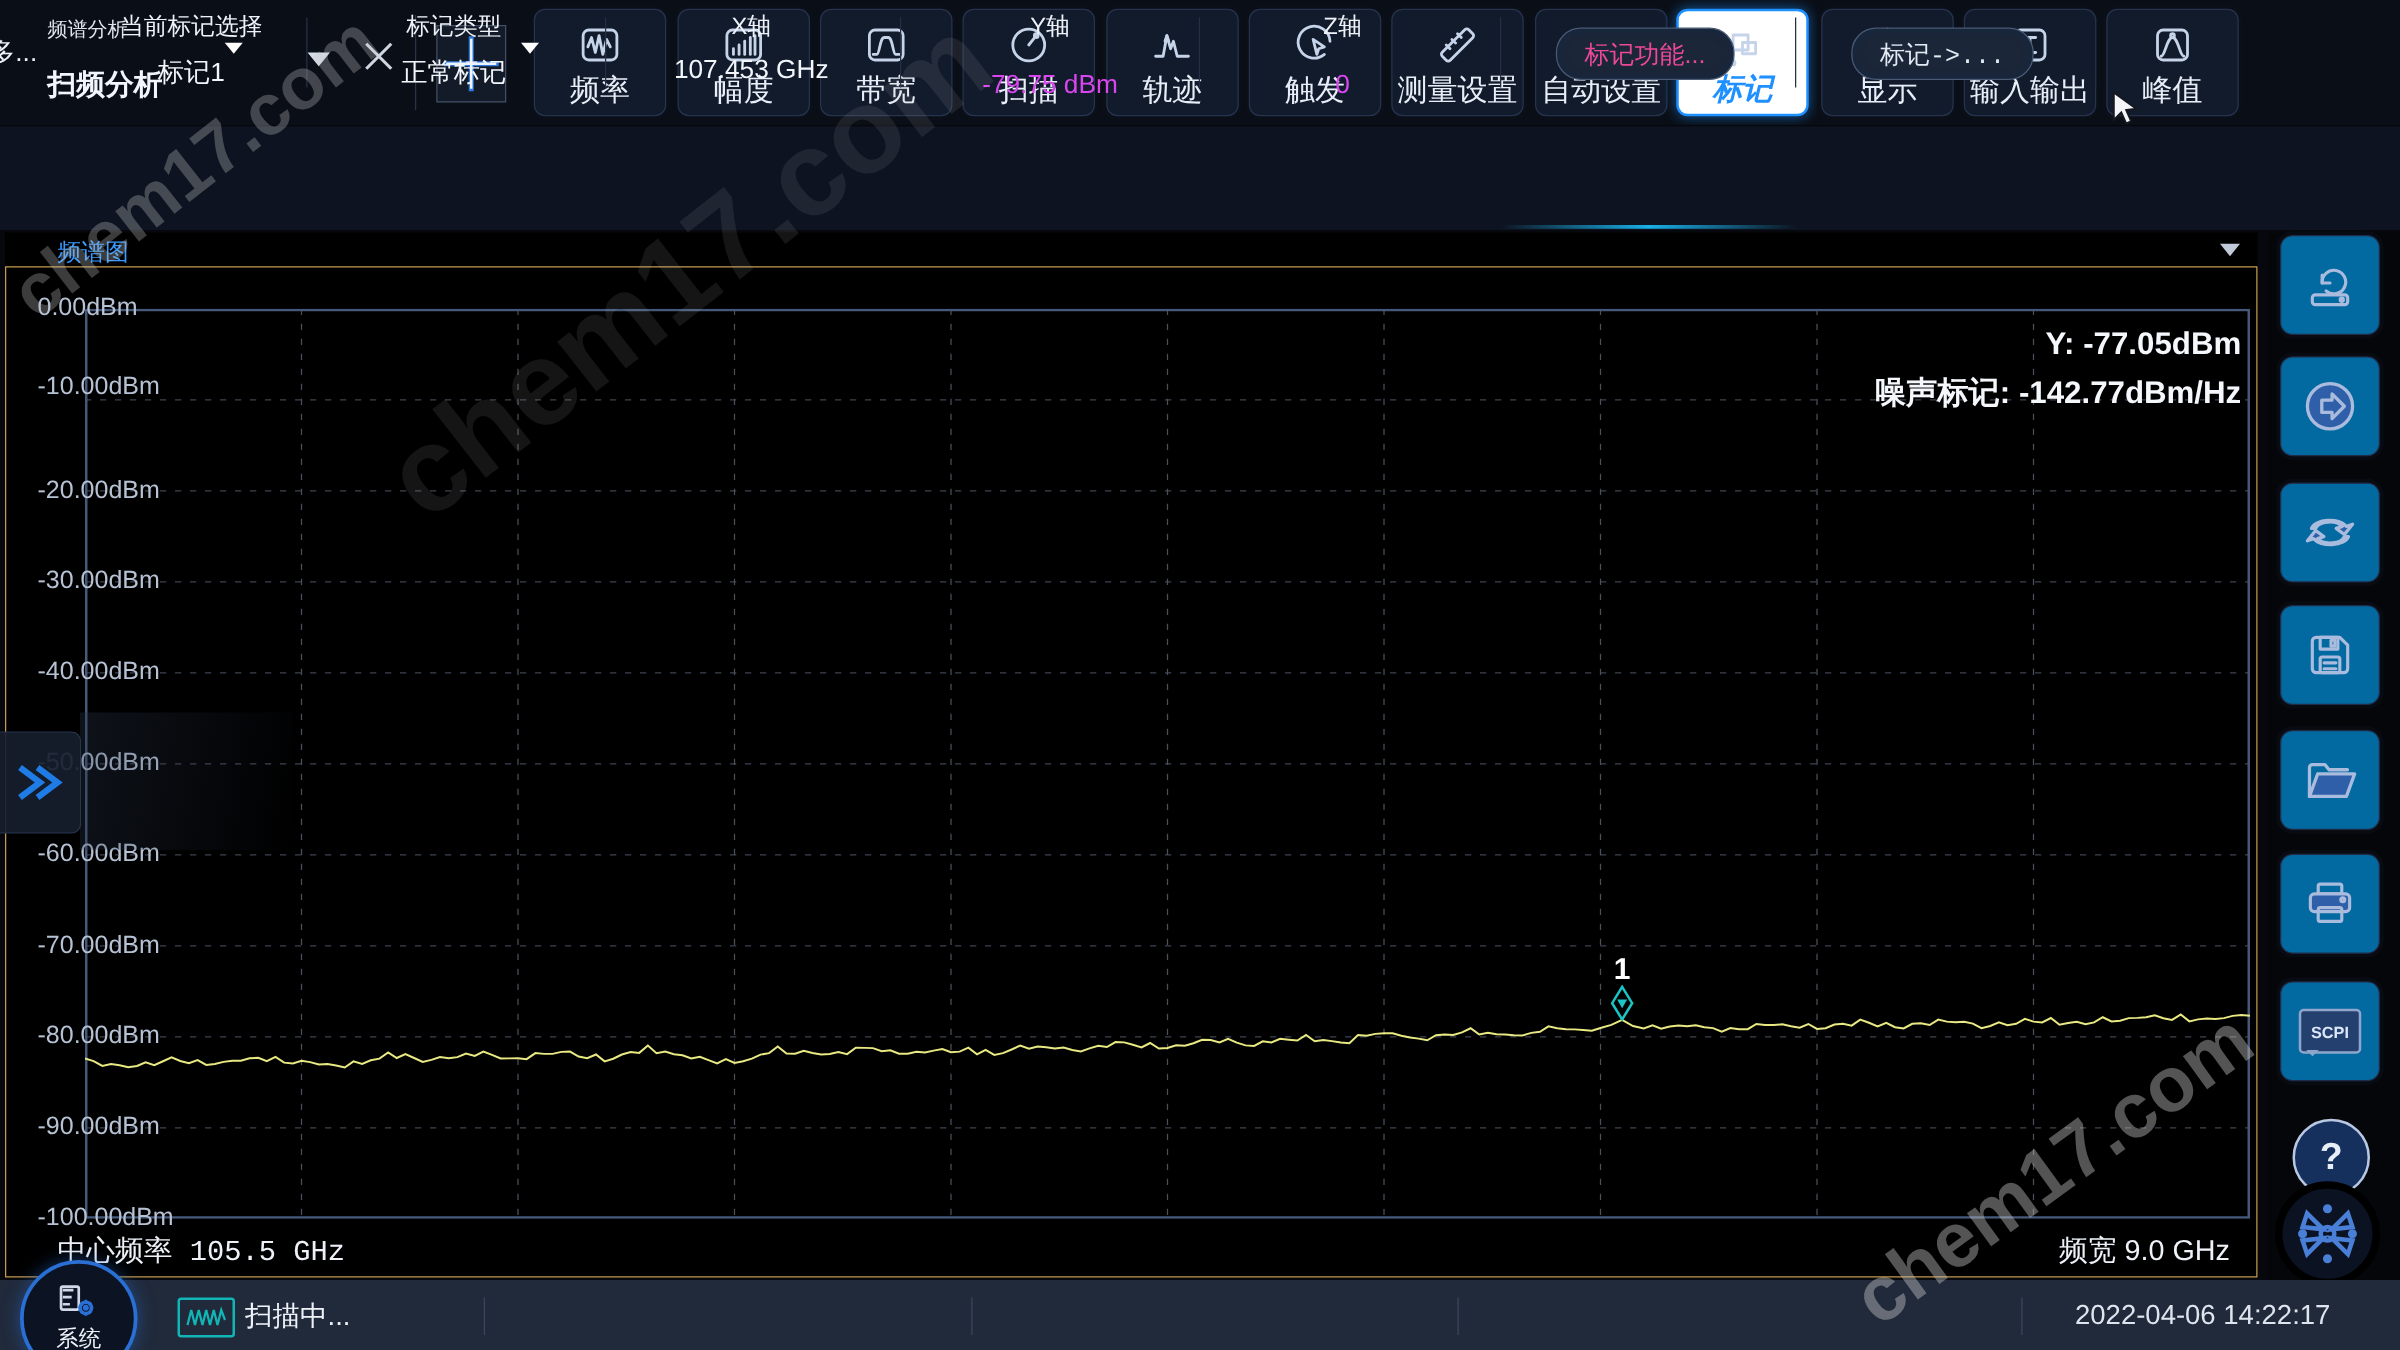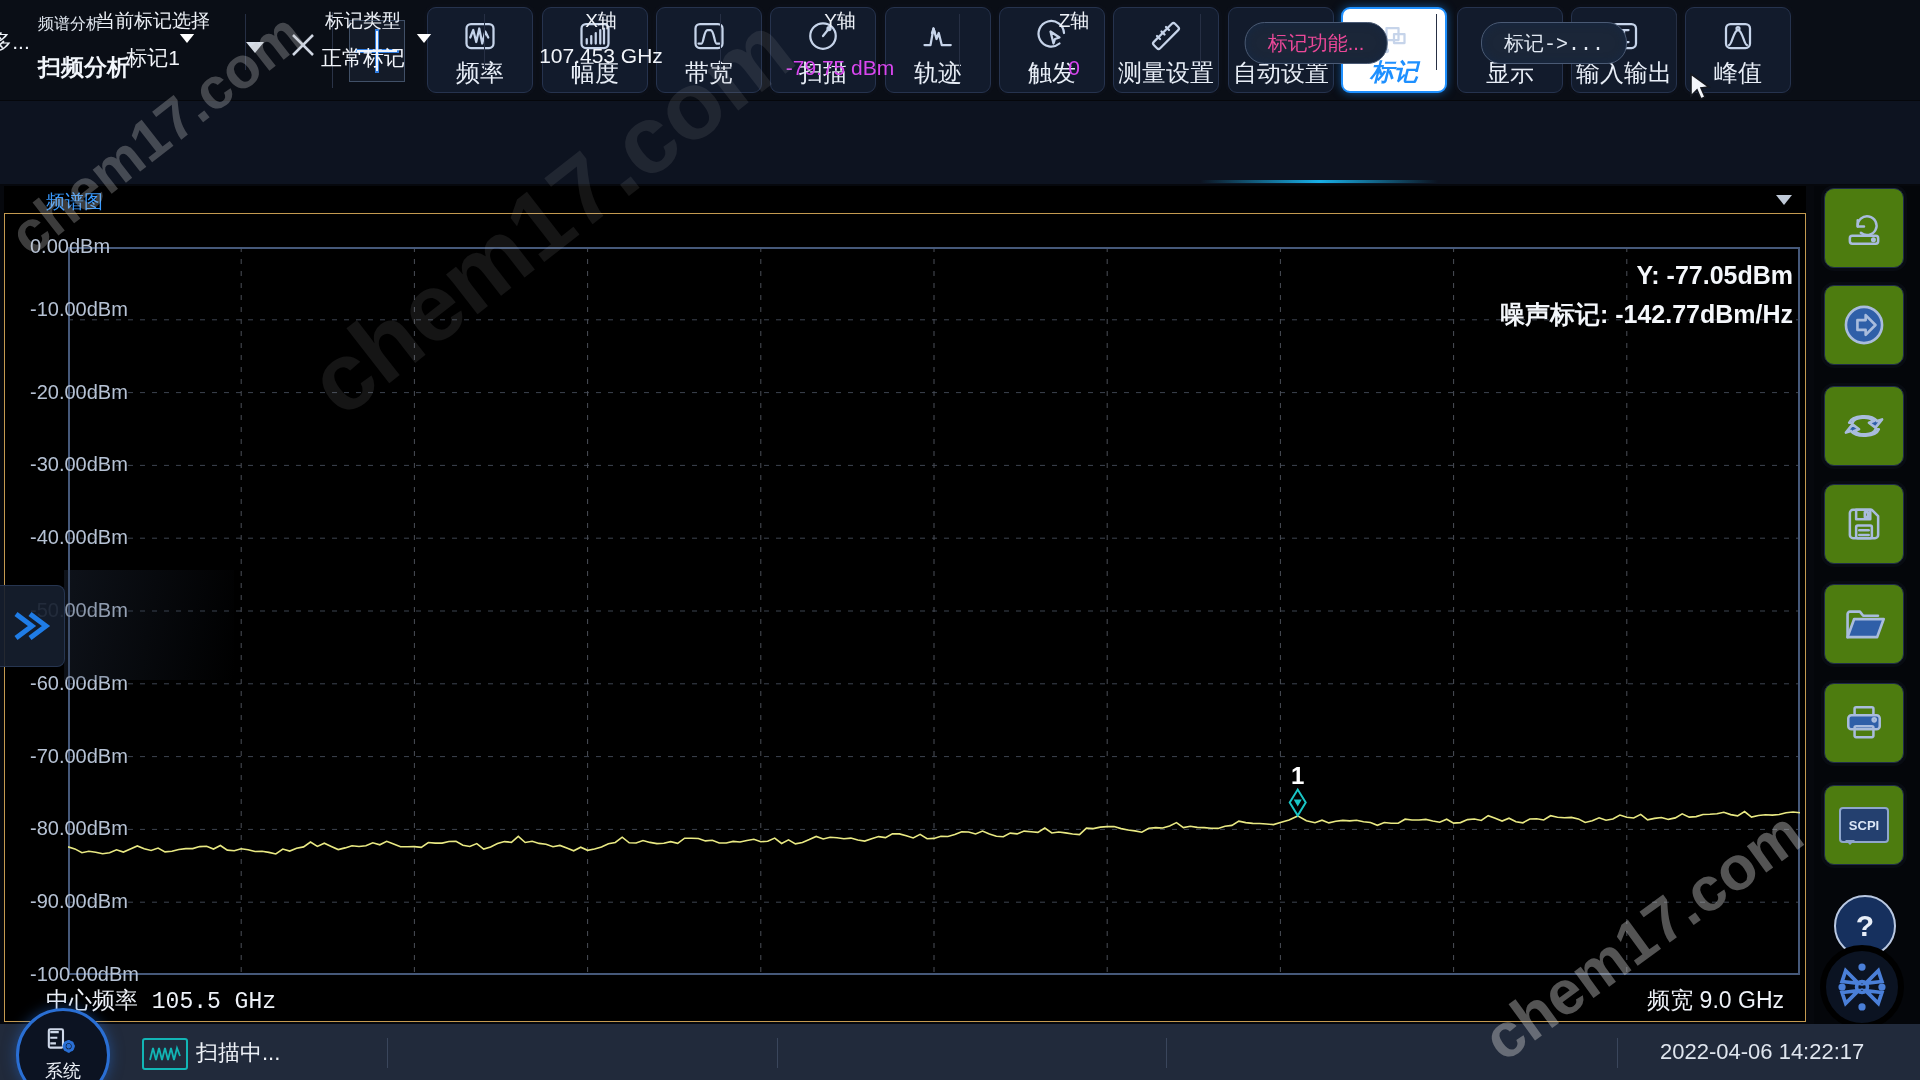--- a/index.html
+++ b/index.html
@@ -58,21 +58,21 @@
   #foot-r{right:136px;top:985px;font-size:23px;color:#eef2f8;}
 
   
   #flyout{left:0;top:585px;width:64px;height:80px;background:rgba(22,30,46,.92);
           border:1px solid #263550;border-left:none;border-radius:0 8px 8px 0;}
   #flyout-shadow{left:64px;top:570px;width:170px;height:110px;
           background:linear-gradient(100deg,rgba(40,52,74,.35),rgba(0,0,0,0));}
 
   
   #sidebar{left:1814px;top:186px;width:106px;height:894px;background:#04060a;}
-  .sbtn{left:1824px;width:78px;height:78px;background:#4d7c0f;border:1px solid #1f2c48;
+  .sbtn{left:1824px;width:78px;height:78px;background:#0369a1;border:1px solid #1f2c48;
         border-radius:10px;box-shadow:0 0 0 3px #080b12;display:flex;align-items:center;justify-content:center;}
   .sbtn svg *{stroke:#a9bcdd;stroke-width:1.6;fill:none;stroke-linecap:round;stroke-linejoin:round;}
   .sbtn .fillb{fill:#2f5fa8;stroke:#a9bcdd;}
   #scpi-bubble{width:46px;height:32px;border:2px solid #8fa6cc;border-radius:4px;background:#24406f;
         color:#dbe6f6;font-size:13px;font-weight:bold;display:flex;align-items:center;justify-content:center;position:relative;}
   #scpi-bubble:after{content:"";position:absolute;left:4px;bottom:-9px;border:5px solid transparent;border-top-color:#8fa6cc;}
   #help-btn{border-radius:50%;width:58px;height:58px;left:1834px;background:#16305e;border:2px solid #b9c8e2;
         color:#e8eef8;font-size:30px;font-weight:bold;display:flex;align-items:center;justify-content:center;}
   #nav-btn{border-radius:50%;width:84px;height:84px;left:1820px;background:#0b1322;border:6px solid #000;
         display:flex;align-items:center;justify-content:center;box-sizing:border-box;}

